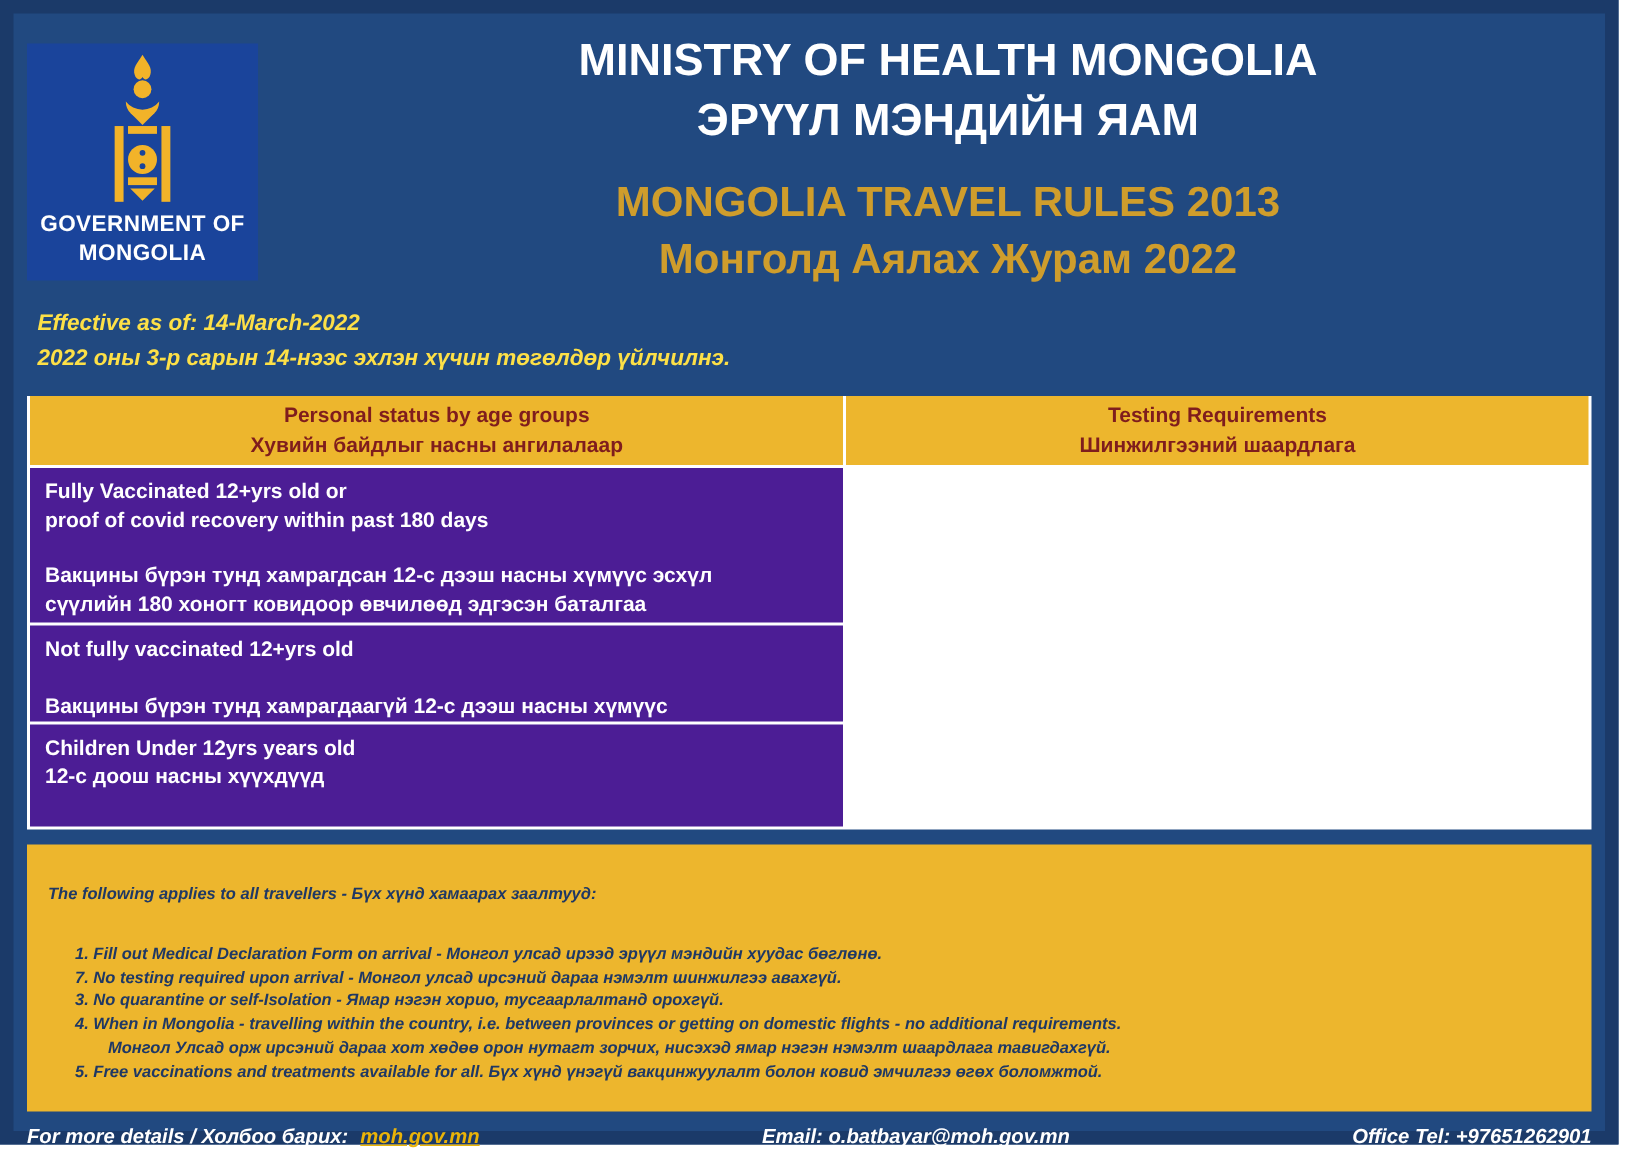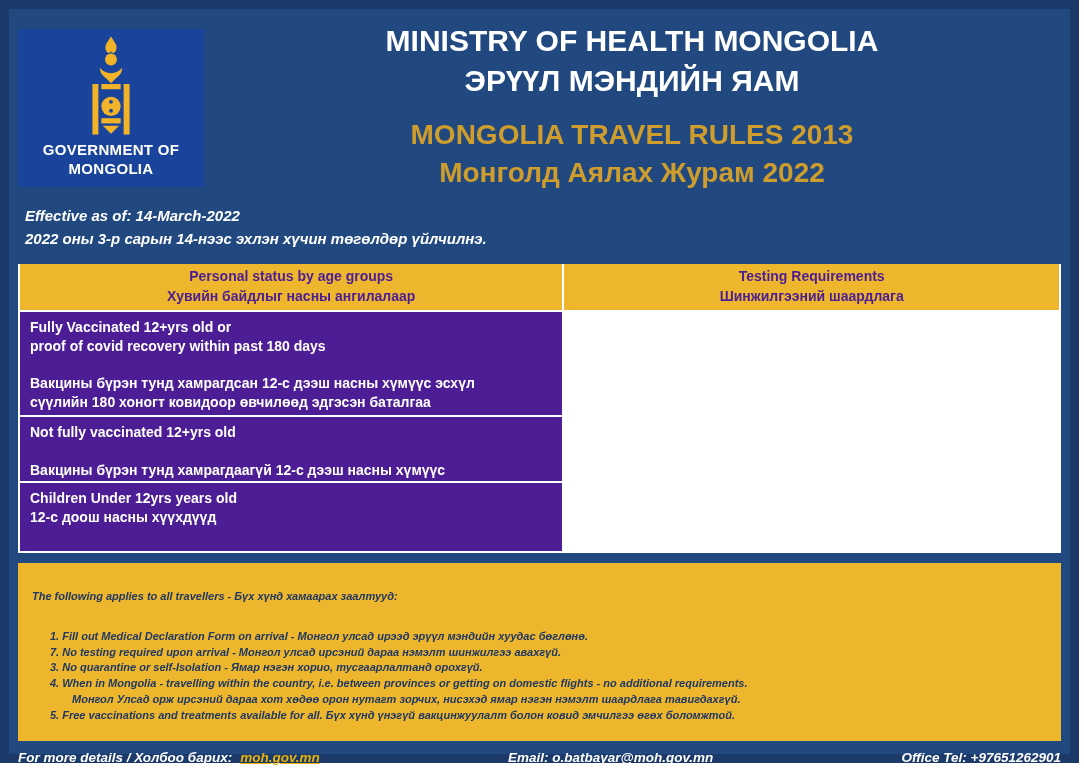--- a/index.html
+++ b/index.html
@@ -13,21 +13,21 @@
     position:absolute;left:0;top:0;
     width:1079px;height:763px;
     box-sizing:border-box;
     background:#214980;
     border:9px solid #1b3a69;
   }
   
   .header{position:relative;height:180px;}
   .logo-box{
     position:absolute;left:9px;top:20px;
-    width:186px;height:158px;
+    width:154px;height:158px;
     background:#1a449b;
     display:flex;flex-direction:column;align-items:center;justify-content:flex-start;
     padding-top:6px;box-sizing:border-box;
   }
   .logo-caption{
     color:#ffffff;font-weight:bold;font-size:15px;line-height:1.25;
     text-align:center;letter-spacing:.3px;margin-top:2px;
   }
   .titles{
     position:absolute;left:185px;right:0;top:12px;
@@ -36,35 +36,35 @@
   .title-en,.title-mn{
     color:#ffffff;font-weight:bold;font-size:30px;line-height:1.32;
   }
   .subtitle-en,.subtitle-mn{
     color:#cf9d2c;font-weight:bold;font-size:28px;line-height:1.35;
   }
   .subtitle-en{margin-top:16px;}
   
   .effective{
     margin:16px 4px 0 16px;
-    color:#ffffff;font-weight:bold;font-style:italic;
+    color:#fde047;font-weight:bold;font-style:italic;
     font-size:15px;line-height:1.5;white-space:pre-line;
   }
   
   .ttable{
     margin:14px 9px 0 9px;
     display:grid;
     grid-template-columns:52.2% 1fr;
     grid-template-rows:46px 103px 64px 68px;
     gap:2px;
     background:#ffffff;
     padding:0 2px 2px 2px;
   }
   .th{
-    background:#edb62d;color:#4c1d95;
+    background:#edb62d;color:#7f1d1d;
     font-weight:bold;font-size:14px;line-height:1.4;
     display:flex;align-items:center;justify-content:center;text-align:center;
     white-space:pre-line;
   }
   .th.c1{grid-area:1/1;} .th.c2{grid-area:1/2;}
   .td{
     background:#4c1d95;color:#ffffff;font-weight:bold;
     white-space:pre-line;
   }
   .td.left{

